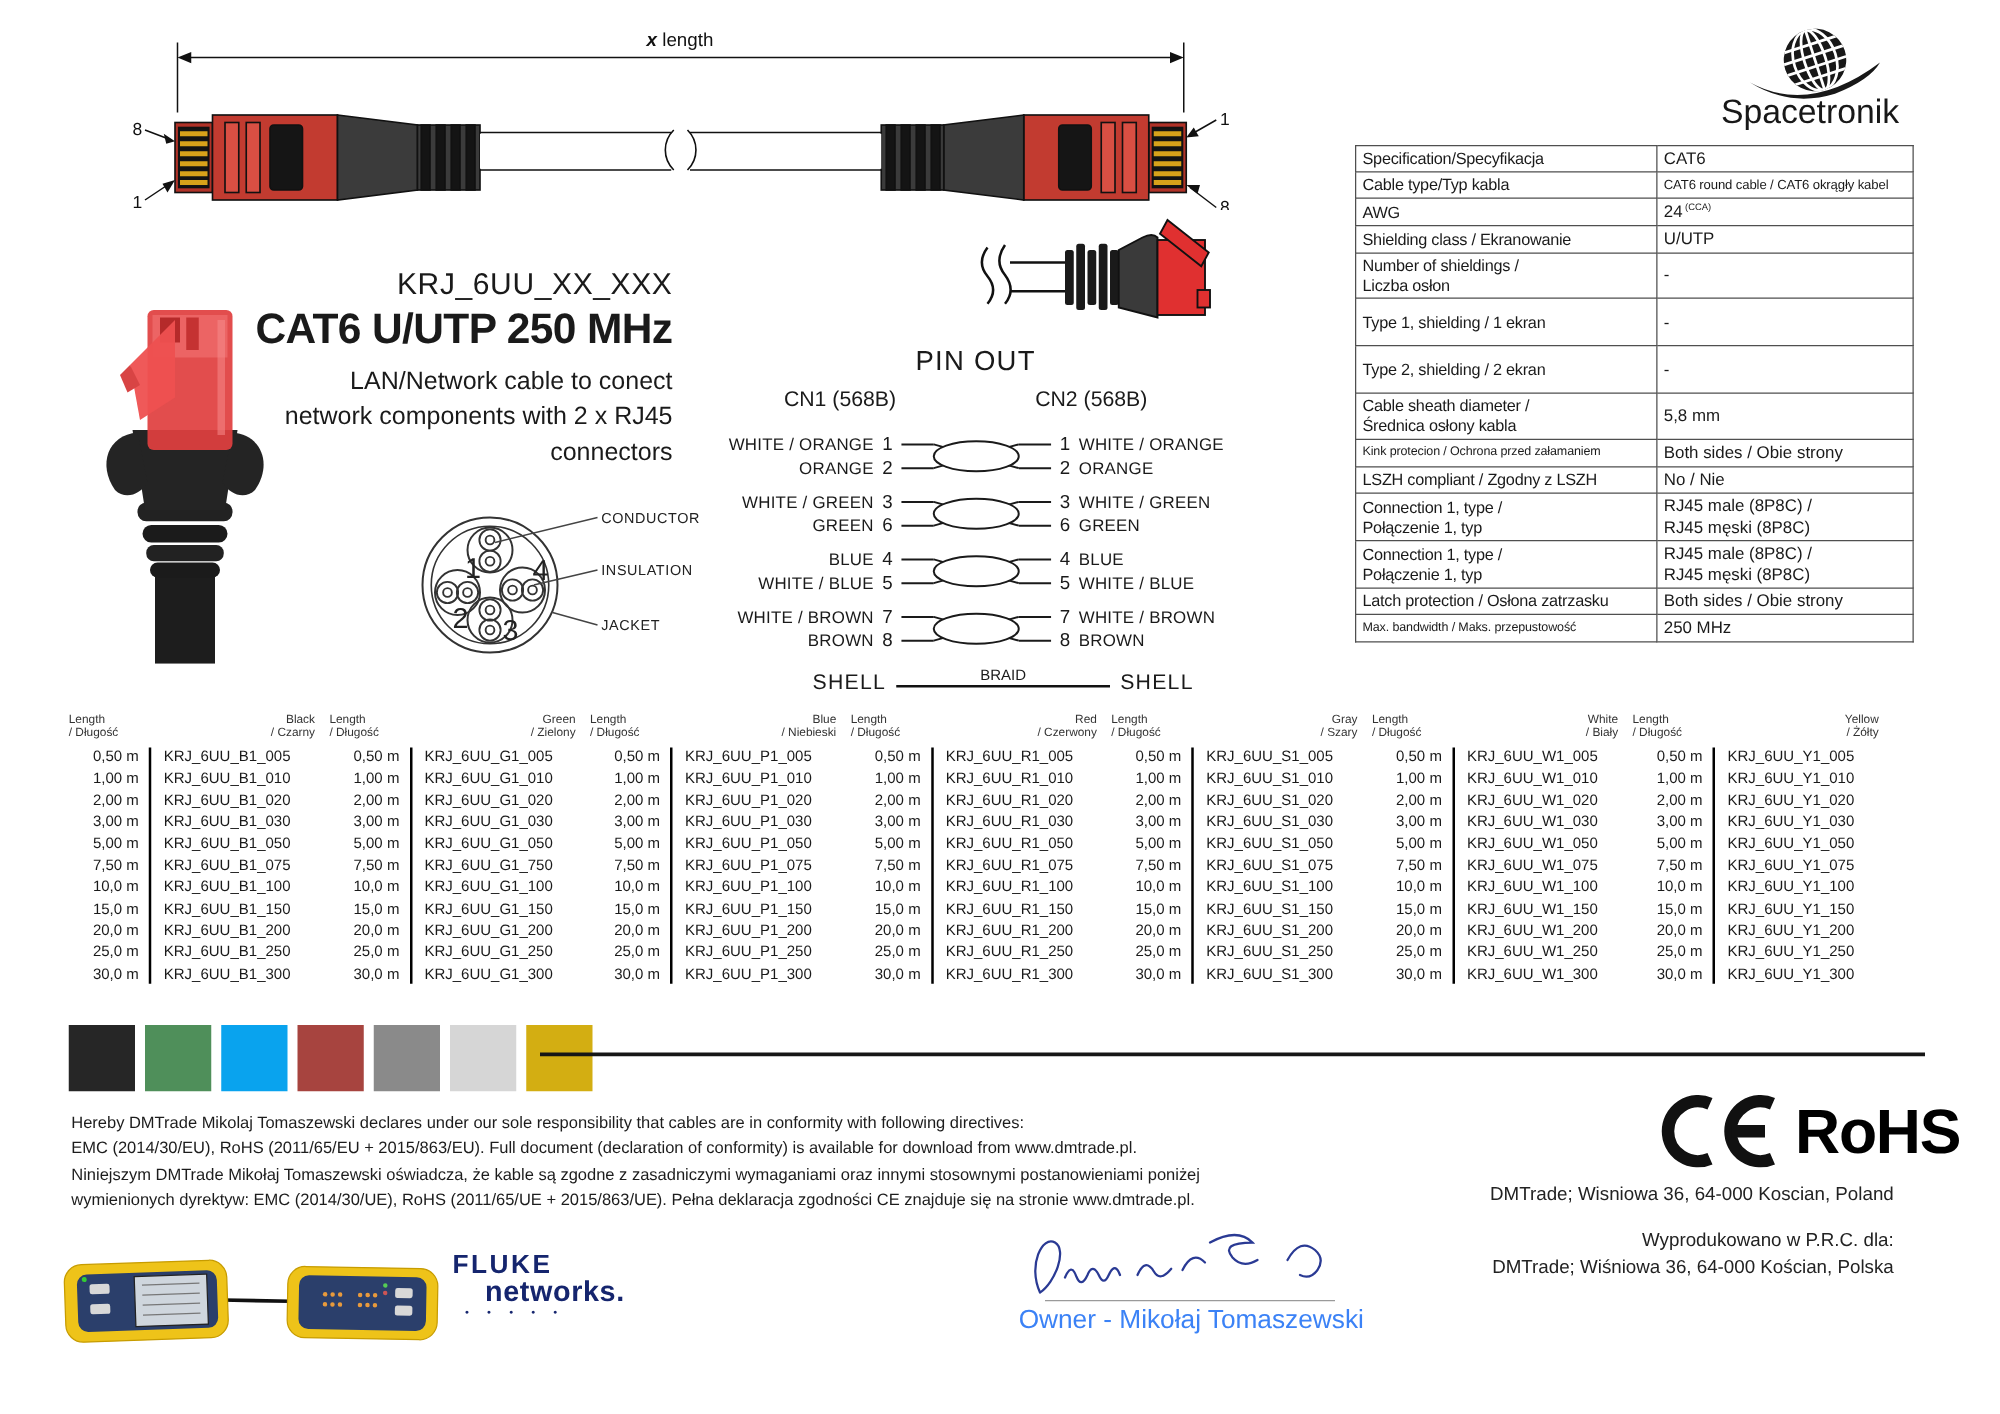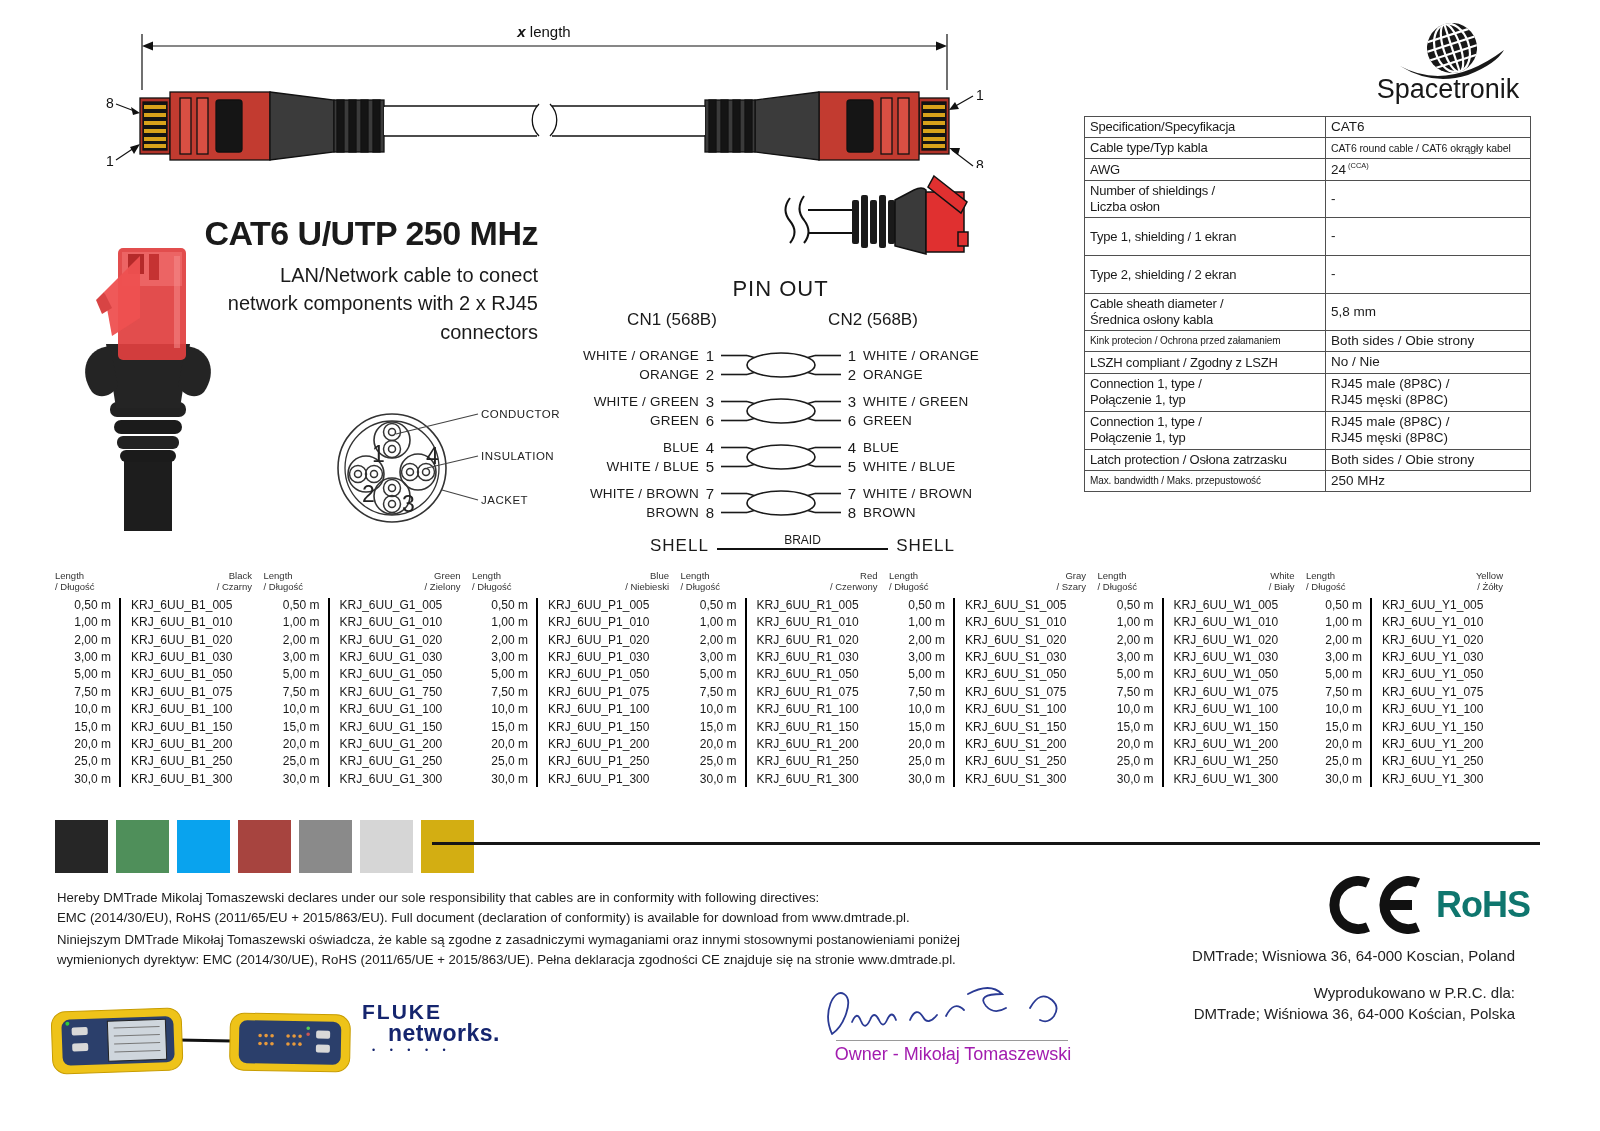--- a/index.html
+++ b/index.html
@@ -66,38 +66,38 @@
   .hr-line{left:432px;top:842px;width:1108px;height:3px;background:#161616;}
 
   
   .decl{left:57px;width:1060px;font-size:13.2px;line-height:1.5;color:#1c1c1c;}
   .decl-en{top:888px;}
   .decl-pl{top:930px;}
   .decl span{display:block;}
 
   
   .ce-rohs{left:1322px;top:876px;display:flex;align-items:center;gap:14px;}
-  .rohs{font-size:36px;font-weight:bold;letter-spacing:-1px;color:#0f766e;}
+  .rohs{font-size:50px;font-weight:bold;letter-spacing:-1px;color:#000000;}
 
   
   .made{left:995px;top:946px;width:520px;text-align:right;font-size:15px;line-height:1.35;color:#222;}
   .made .blk{margin-bottom:17px;}
   .made span{display:block;}
 
   
   .testers{left:50px;top:990px;}
   .fluke-logo{left:362px;top:1000px;color:#15256e;}
   .fl1{font-size:21px;font-weight:bold;letter-spacing:2px;}
   .fl2{font-size:23px;font-weight:bold;margin:-4px 0 0 26px;letter-spacing:0.5px;}
   .fl-dots{font-size:9px;letter-spacing:6px;margin:-2px 0 0 10px;}
 
   
   .sig{left:818px;top:982px;}
   .sig-line{left:836px;top:1040px;width:232px;height:1px;background:#9a9a9a;}
-  .sig-caption{left:808px;top:1044px;width:290px;text-align:center;font-size:18px;color:#a21caf;}
+  .sig-caption{left:808px;top:1044px;width:290px;text-align:center;font-size:21px;color:#3b82f6;}
 </style>
 </head>
 <body>
 
 <div class="page">
 
   <svg class="abs" style="left:92px;top:20px;" width="905" height="148" viewBox="0 0 905 148">
     <defs>
       <g id="conn" stroke="#111" stroke-width="1.3">
         <rect x="48" y="78" width="30" height="56" fill="#b03228"></rect>
@@ -188,20 +188,24 @@
         </tr>
         <tr>
           <td class="spec-label">Cable type/Typ kabla</td>
           <td class="spec-value sm">CAT6 round cable / CAT6 okrągły kabel</td>
         </tr>
         <tr>
           <td class="spec-label">AWG</td>
           <td class="spec-value">24<span class="sub">(CCA)</span></td>
         </tr>
         <tr>
+          <td class="spec-label">Shielding class / Ekranowanie</td>
+          <td class="spec-value">U/UTP</td>
+        </tr>
+        <tr>
           <td class="spec-label">Number of shieldings /
 Liczba osłon</td>
           <td class="spec-value">-</td>
         </tr>
         <tr class="tall">
           <td class="spec-label">Type 1, shielding / 1 ekran</td>
           <td class="spec-value">-</td>
         </tr>
         <tr class="tall">
           <td class="spec-label">Type 2, shielding / 2 ekran</td>
@@ -255,20 +259,21 @@
     <rect x="70" y="52" width="68" height="112" rx="5" fill="#e04040" opacity="0.93"></rect>
     <rect x="74" y="56" width="60" height="34" fill="#ef6a6a" opacity="0.8"></rect>
     <rect x="80" y="58" width="16" height="20" fill="#b52a2a"></rect>
     <rect x="101" y="58" width="10" height="26" fill="#c53232"></rect>
     <rect x="126" y="60" width="6" height="92" fill="#f58a8a" opacity="0.55"></rect>
     <path d="M92,60 L56,96 L64,140 L92,122 Z" fill="#ee5050" opacity="0.95"></path>
     <path d="M56,96 L48,104 L54,118 L64,112 Z" fill="#d84444"></path>
   </svg>
 
   <div class="abs title-block">
+    <div class="model">KRJ_6UU_XX_XXX</div>
     <div class="big-title">CAT6 U/UTP 250 MHz</div>
     <div class="desc">
       <span>LAN/Network cable to conect</span>
       <span>network components with 2 x RJ45</span>
       <span>connectors</span>
     </div>
   </div>
 
   <svg class="abs" style="left:776px;top:170px;" width="195" height="102" viewBox="0 0 195 102">
     <g stroke="#111" stroke-width="2" fill="none">

